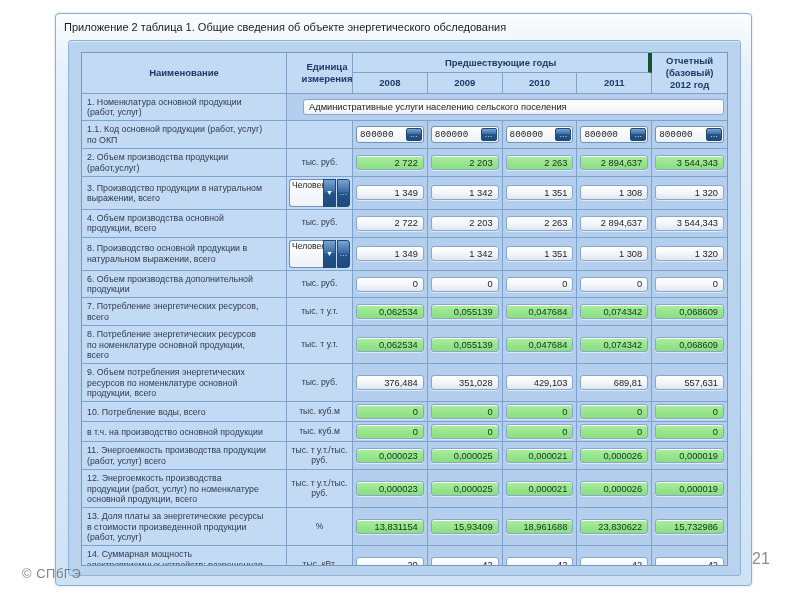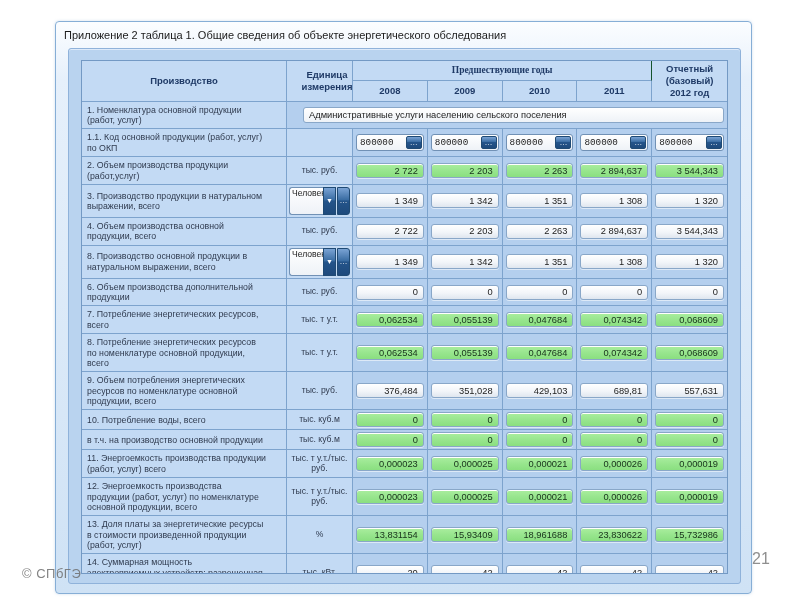--- a/index.html
+++ b/index.html
@@ -1,21 +1,21 @@
 <!DOCTYPE html>
 <html><head>
 <meta charset="utf-8">
 <style>
   * { margin:0; padding:0; box-sizing:border-box; }
   html,body { width:800px; height:600px; background:#fff; font-family:"Liberation Sans", sans-serif; }
   .stage { position:relative; width:800px; height:600px; overflow:hidden; background:#fff; }
 
   
   .window {
-    position:absolute; left:55px; top:21px; width:697px; height:573px;
+    position:absolute; left:55px; top:13px; width:697px; height:573px;
     border:1px solid #86aed6; border-radius:4px;
     background:linear-gradient(180deg,#fbfdff 0%,#e6f0fb 10%,#cfe2f5 100%);
     box-shadow:0 0 3px rgba(120,160,200,.35);
   }
   .window-title {
     padding:7px 10px 5px 8px; font-size:11px; color:#1b1b1b;
   }
   .panel {
     position:absolute; left:12px; top:26px; right:10px; bottom:9px;
     background:#b9d3ef; border:1px solid #8fb2da; border-radius:3px;
@@ -35,21 +35,21 @@
   .cell { border-right:1px solid #7da3cd; padding:2px 3px; display:flex; align-items:center; }
   .cell:last-child { border-right:none; }
   .label-cell { background:#c3daf4; color:#2f3a4e; font-size:8.8px; line-height:1.18; padding:3px 20px 3px 5px; align-items:center; }
   .unit-cell  { background:#c3daf4; color:#2f3a4e; font-size:8.6px; line-height:1.15; justify-content:center; text-align:center; }
   .val-cell   { background:#b4cfee; }
 
   
   .hdr { display:grid; grid-template-columns:205px 66px repeat(5,1fr); border-bottom:1px solid #7da3cd; background:#c3daf4; color:#1f3a66; font-weight:bold; font-size:9.5px; }
   .hdr-name   { grid-column:1; grid-row:1 / span 2; border-right:1px solid #7da3cd; display:flex; align-items:center; justify-content:center; text-align:center; padding:4px; }
   .hdr-unit   { grid-column:2; grid-row:1 / span 2; border-right:1px solid #7da3cd; display:flex; align-items:center; justify-content:center; text-align:center; padding:2px; line-height:1.2;margin-left:15px; }
-  .hdr-prev   { grid-column:3 / span 4; grid-row:1; border-right:1px solid #14532d; border-bottom:1px solid #7da3cd; display:flex; align-items:center; justify-content:center; padding:3px;font-family:Liberation Serif, serif; }
+  .hdr-prev   { grid-column:3 / span 4; grid-row:1; border-right:4px solid #14532d; border-bottom:1px solid #7da3cd; display:flex; align-items:center; justify-content:center; padding:3px; }
   .hdr-year   { grid-row:2; border-right:1px solid #7da3cd; display:flex; align-items:center; justify-content:center; padding:3px; }
   .hdr-report { grid-column:7; grid-row:1 / span 2; display:flex; align-items:center; justify-content:center; text-align:center; line-height:1.25; padding:2px; }
 
   
   .vbox {
     width:100%; min-height:15px; border:1px solid #89a7c8; border-radius:3px;
     background:linear-gradient(180deg,#ffffff 0%,#f2f5f9 55%,#dfe6ef 100%);
     box-shadow:inset 0 1px 0 #fff, 0 1px 0 rgba(255,255,255,.55);
     font-size:9.3px; color:#1c1c1c; text-align:right; padding:1px 5px;
     display:flex; align-items:center; justify-content:flex-end;
@@ -104,21 +104,21 @@
 
 <div class="stage">
 
   <div class="window">
     <div class="window-title">Приложение 2 таблица 1. Общие сведения об объекте энергетического обследования</div>
 
     <div class="panel">
       <div class="etable">
 
         <div class="hdr">
-          <div class="hdr-name">Производство</div>
+          <div class="hdr-name">Наименование</div>
           <div class="hdr-unit">Единица измерения</div>
           <div class="hdr-prev">Предшествующие годы</div>
           <div class="hdr-year" style="grid-column:3">2008</div>
           <div class="hdr-year" style="grid-column:4">2009</div>
           <div class="hdr-year" style="grid-column:5">2010</div>
           <div class="hdr-year" style="grid-column:6">2011</div>
           <div class="hdr-report">Отчетный (базовый) 2012 год</div>
         </div>
 
         <div id="table-body">

